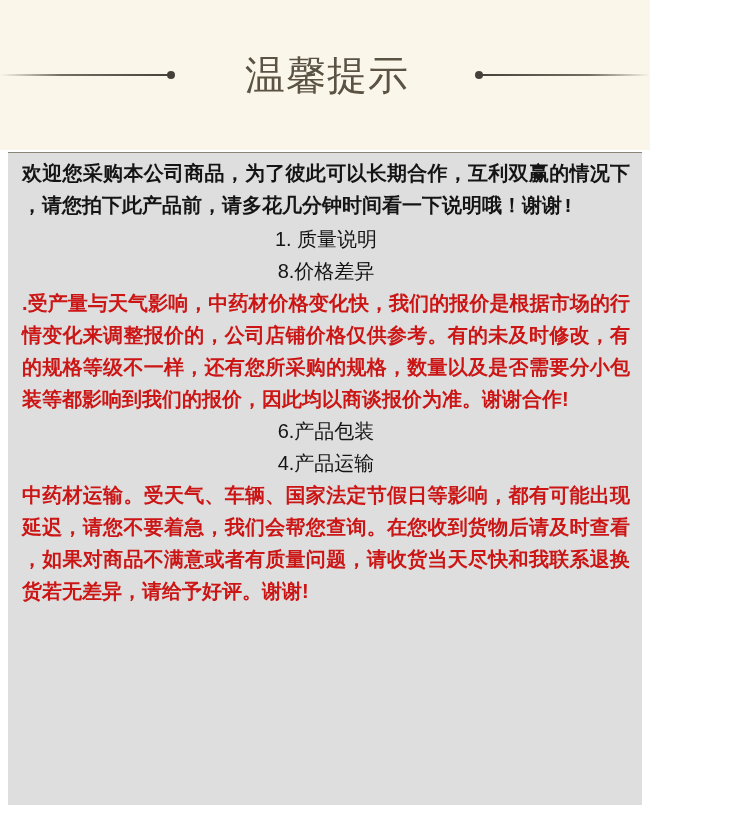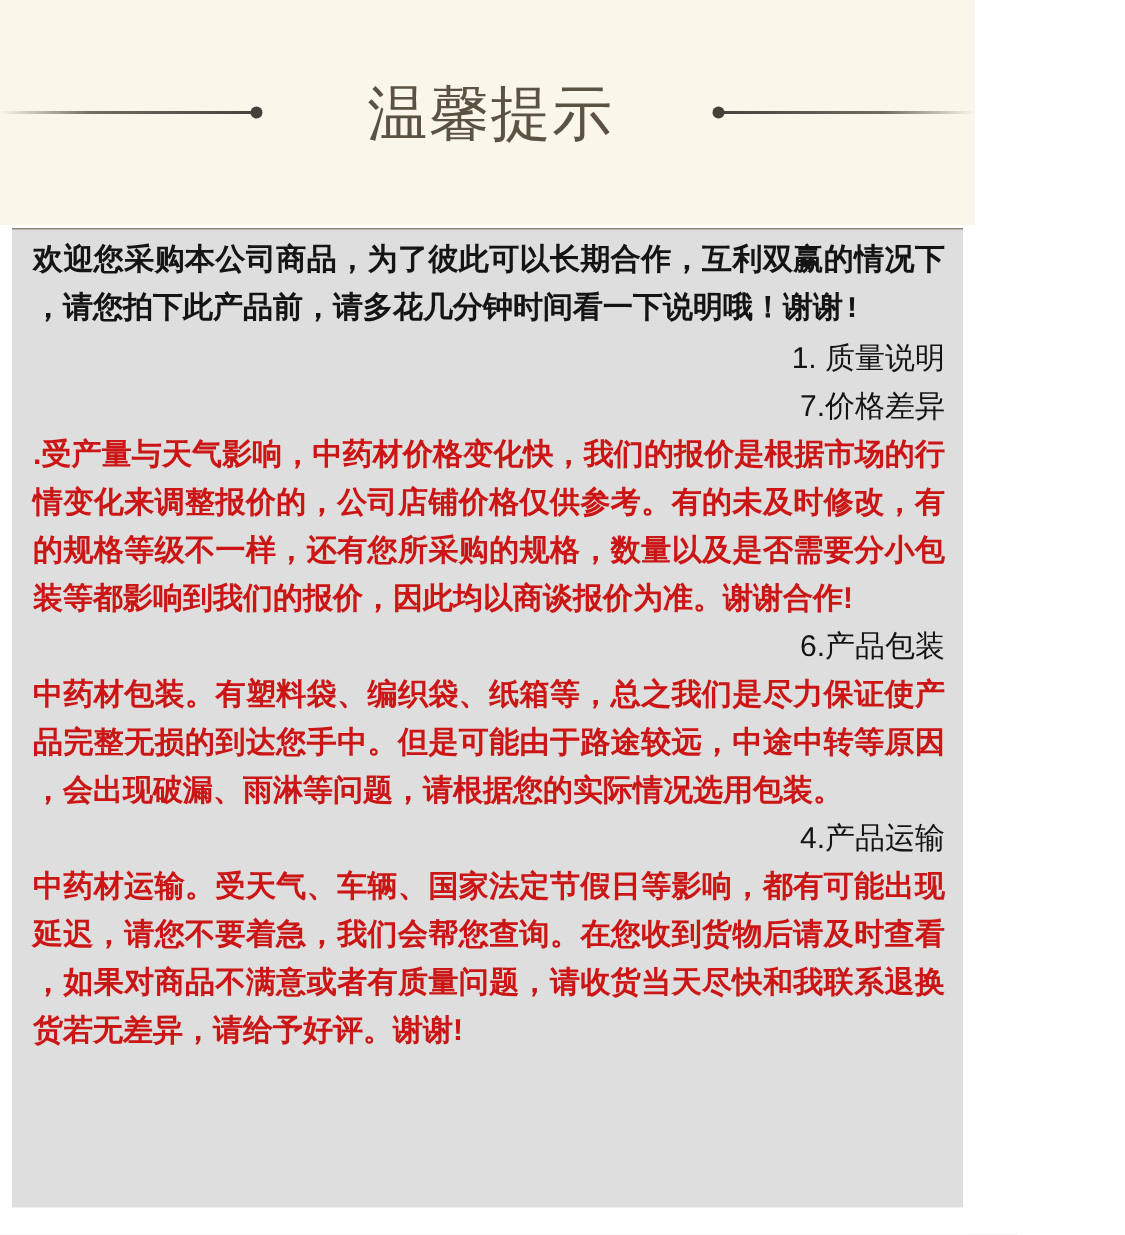--- a/index.html
+++ b/index.html
@@ -77,21 +77,21 @@
   .notice-box p {
     margin: 0;
     font-weight: bold;
   }
   .section-heading {
     margin: 0;
     font-size: 20px;
     line-height: 32px;
     font-weight: 400;
     color: #141414;
-    text-align: right;
+    text-align: center;
   }
   .intro-text { color: #141414; font-family: Liberation Mono, monospace; }
   .red-text { color: #cc1515; }
 </style>
 </head>
 <body>
 
 <div class="page">
 
   <div class="header">
@@ -102,23 +102,22 @@
     <span class="rule rule-right">
       <span class="dot"></span>
     </span>
   </div>
 
   <div class="notice-box">
     <p class="intro-text">欢迎您采购本公司商品，为了彼此可以长期合作，互利双赢的情况下，请您拍下此产品前，请多花几分钟时间看一下说明哦！谢谢!</p>
 
     <h2 class="section-heading">1. 质量说明</h2>
 
-    <h2 class="section-heading">7.价格差异</h2>
+    <h2 class="section-heading">8.价格差异</h2>
     <p class="red-text">.受产量与天气影响，中药材价格变化快，我们的报价是根据市场的行情变化来调整报价的，公司店铺价格仅供参考。有的未及时修改，有的规格等级不一样，还有您所采购的规格，数量以及是否需要分小包装等都影响到我们的报价，因此均以商谈报价为准。谢谢合作!</p>
 
     <h2 class="section-heading">6.产品包装</h2>
-    <p class="red-text">中药材包装。有塑料袋、编织袋、纸箱等，总之我们是尽力保证使产品完整无损的到达您手中。但是可能由于路途较远，中途中转等原因，会出现破漏、雨淋等问题，请根据您的实际情况选用包装。</p>
 
     <h2 class="section-heading">4.产品运输</h2>
     <p class="red-text">中药材运输。受天气、车辆、国家法定节假日等影响，都有可能出现延迟，请您不要着急，我们会帮您查询。在您收到货物后请及时查看，如果对商品不满意或者有质量问题，请收货当天尽快和我联系退换货若无差异，请给予好评。谢谢!</p>
   </div>
 
 </div>
 
 </body></html>

